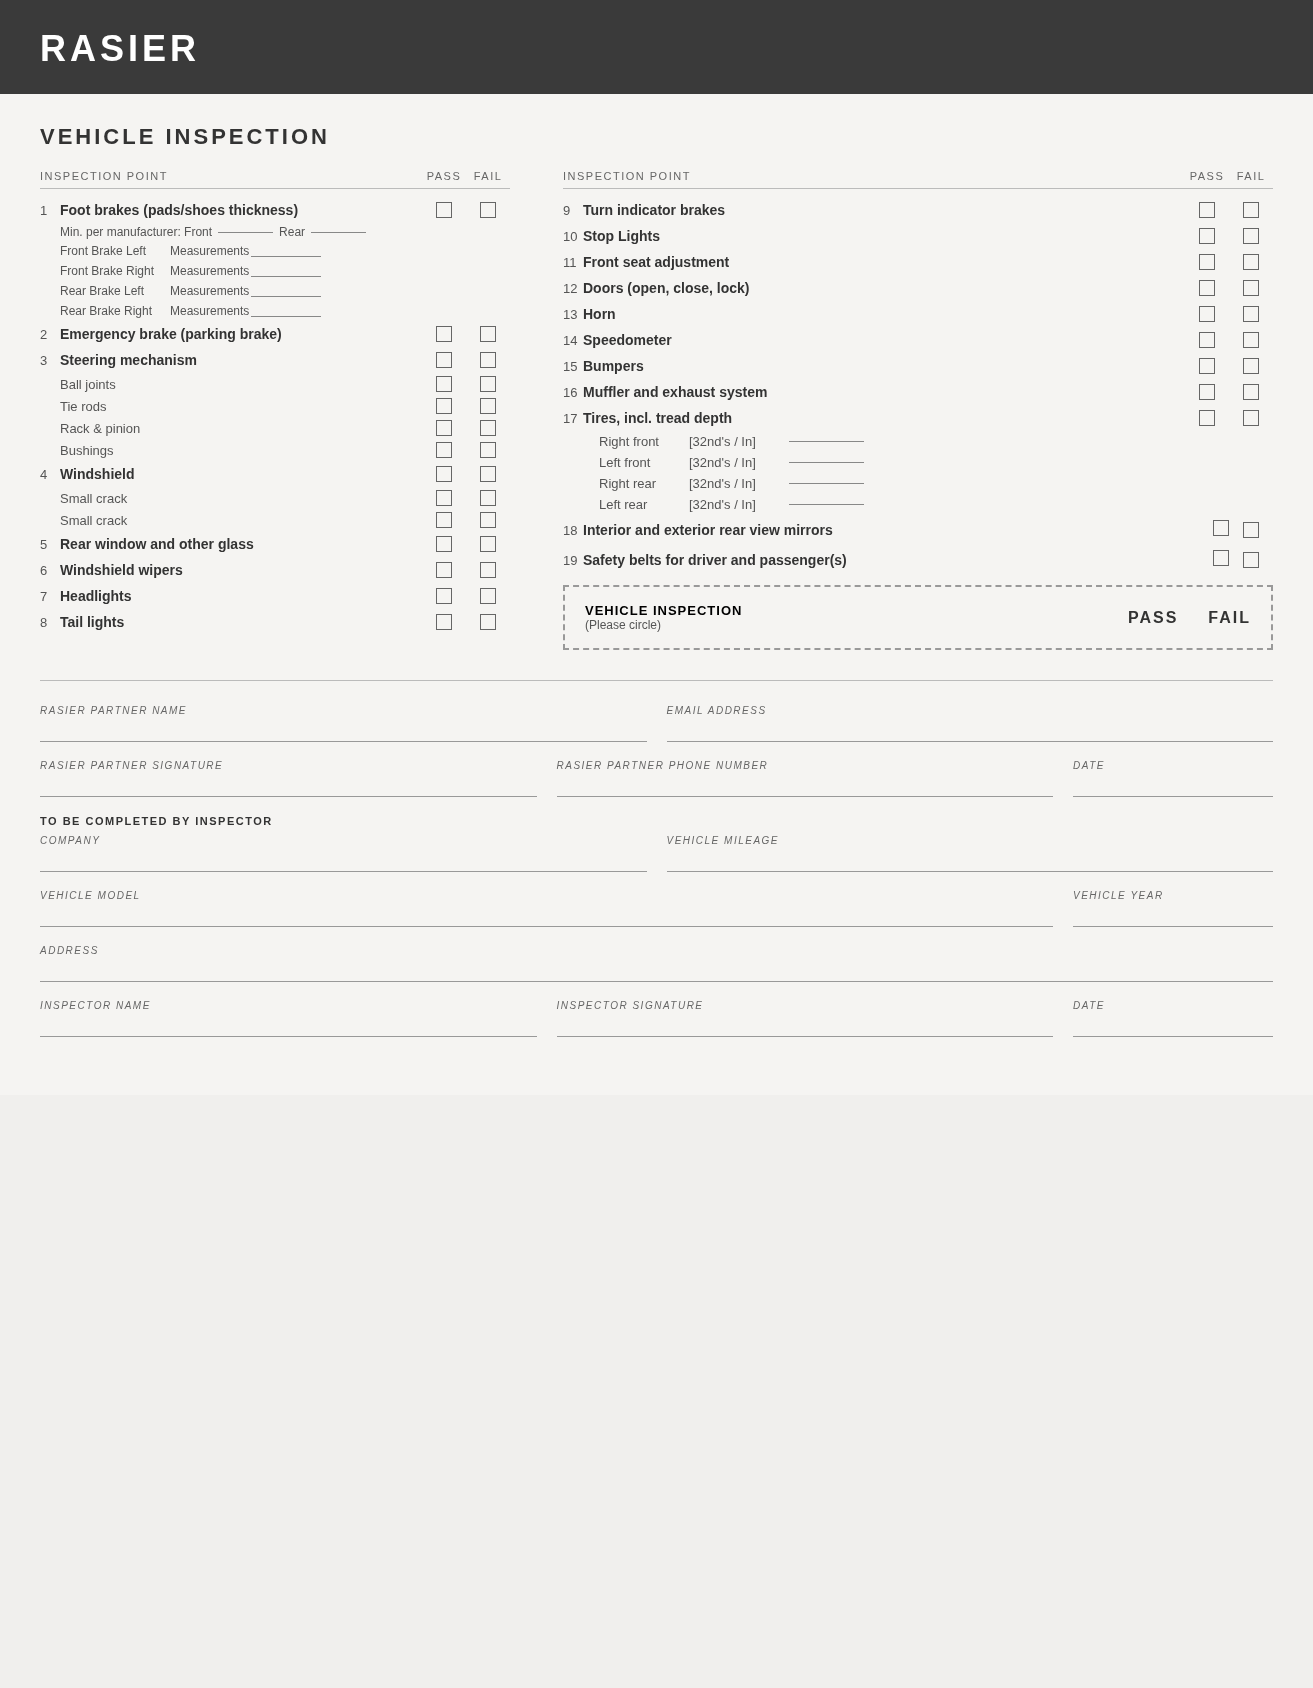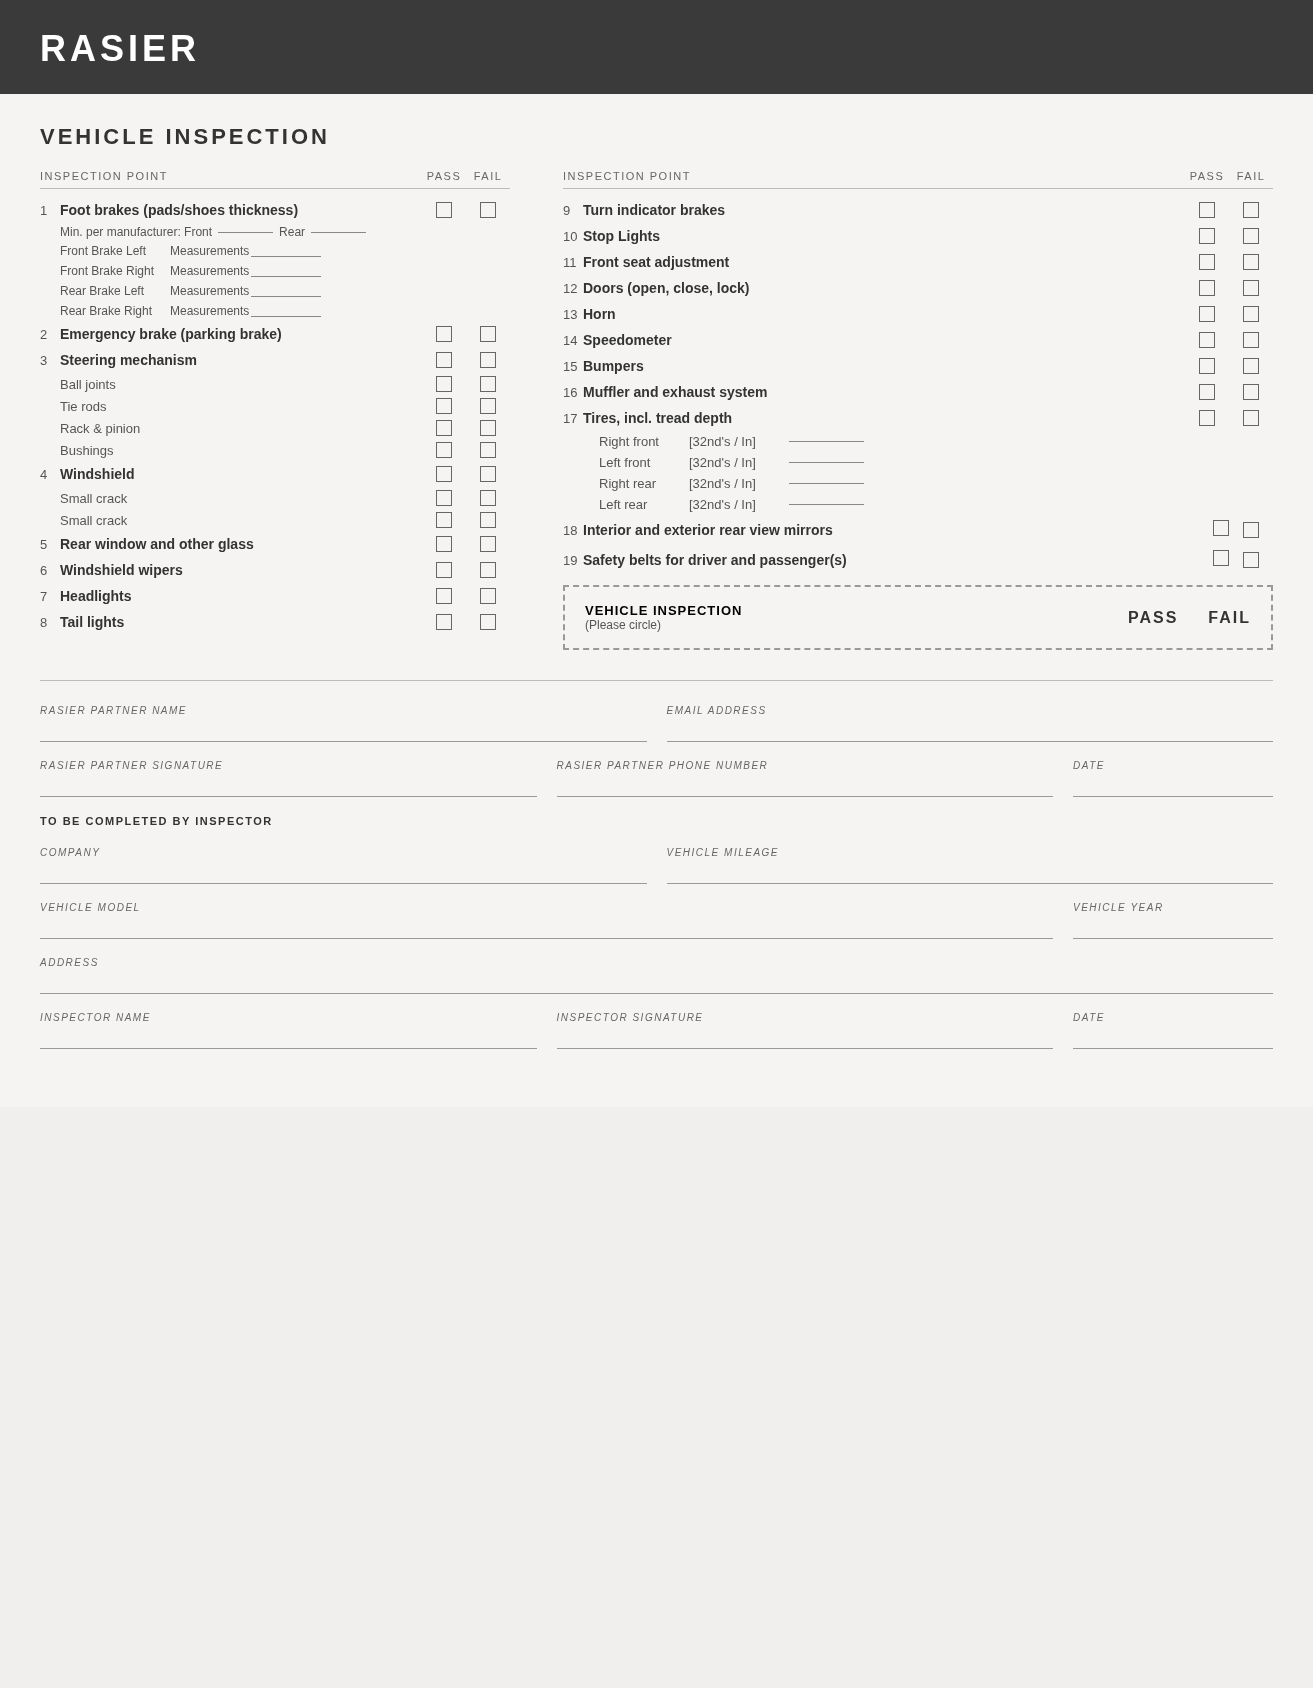--- a/index.html
+++ b/index.html
@@ -234,21 +234,21 @@
       border-bottom: 1px solid #999;
       height: 22px;
     }
     .section-subtitle {
       font-size: 11px;
       font-weight: bold;
       letter-spacing: 1.5px;
       color: #333;
       text-transform: uppercase;
       margin-top: 14px;
-      margin-bottom: 20px;
+      margin-bottom: 8px;
     }
     .divider {
       border: none;
       border-top: 1px solid #bbb;
       margin: 10px 0 16px 0;
     }
   </style>
 </head>
 <body>
 

